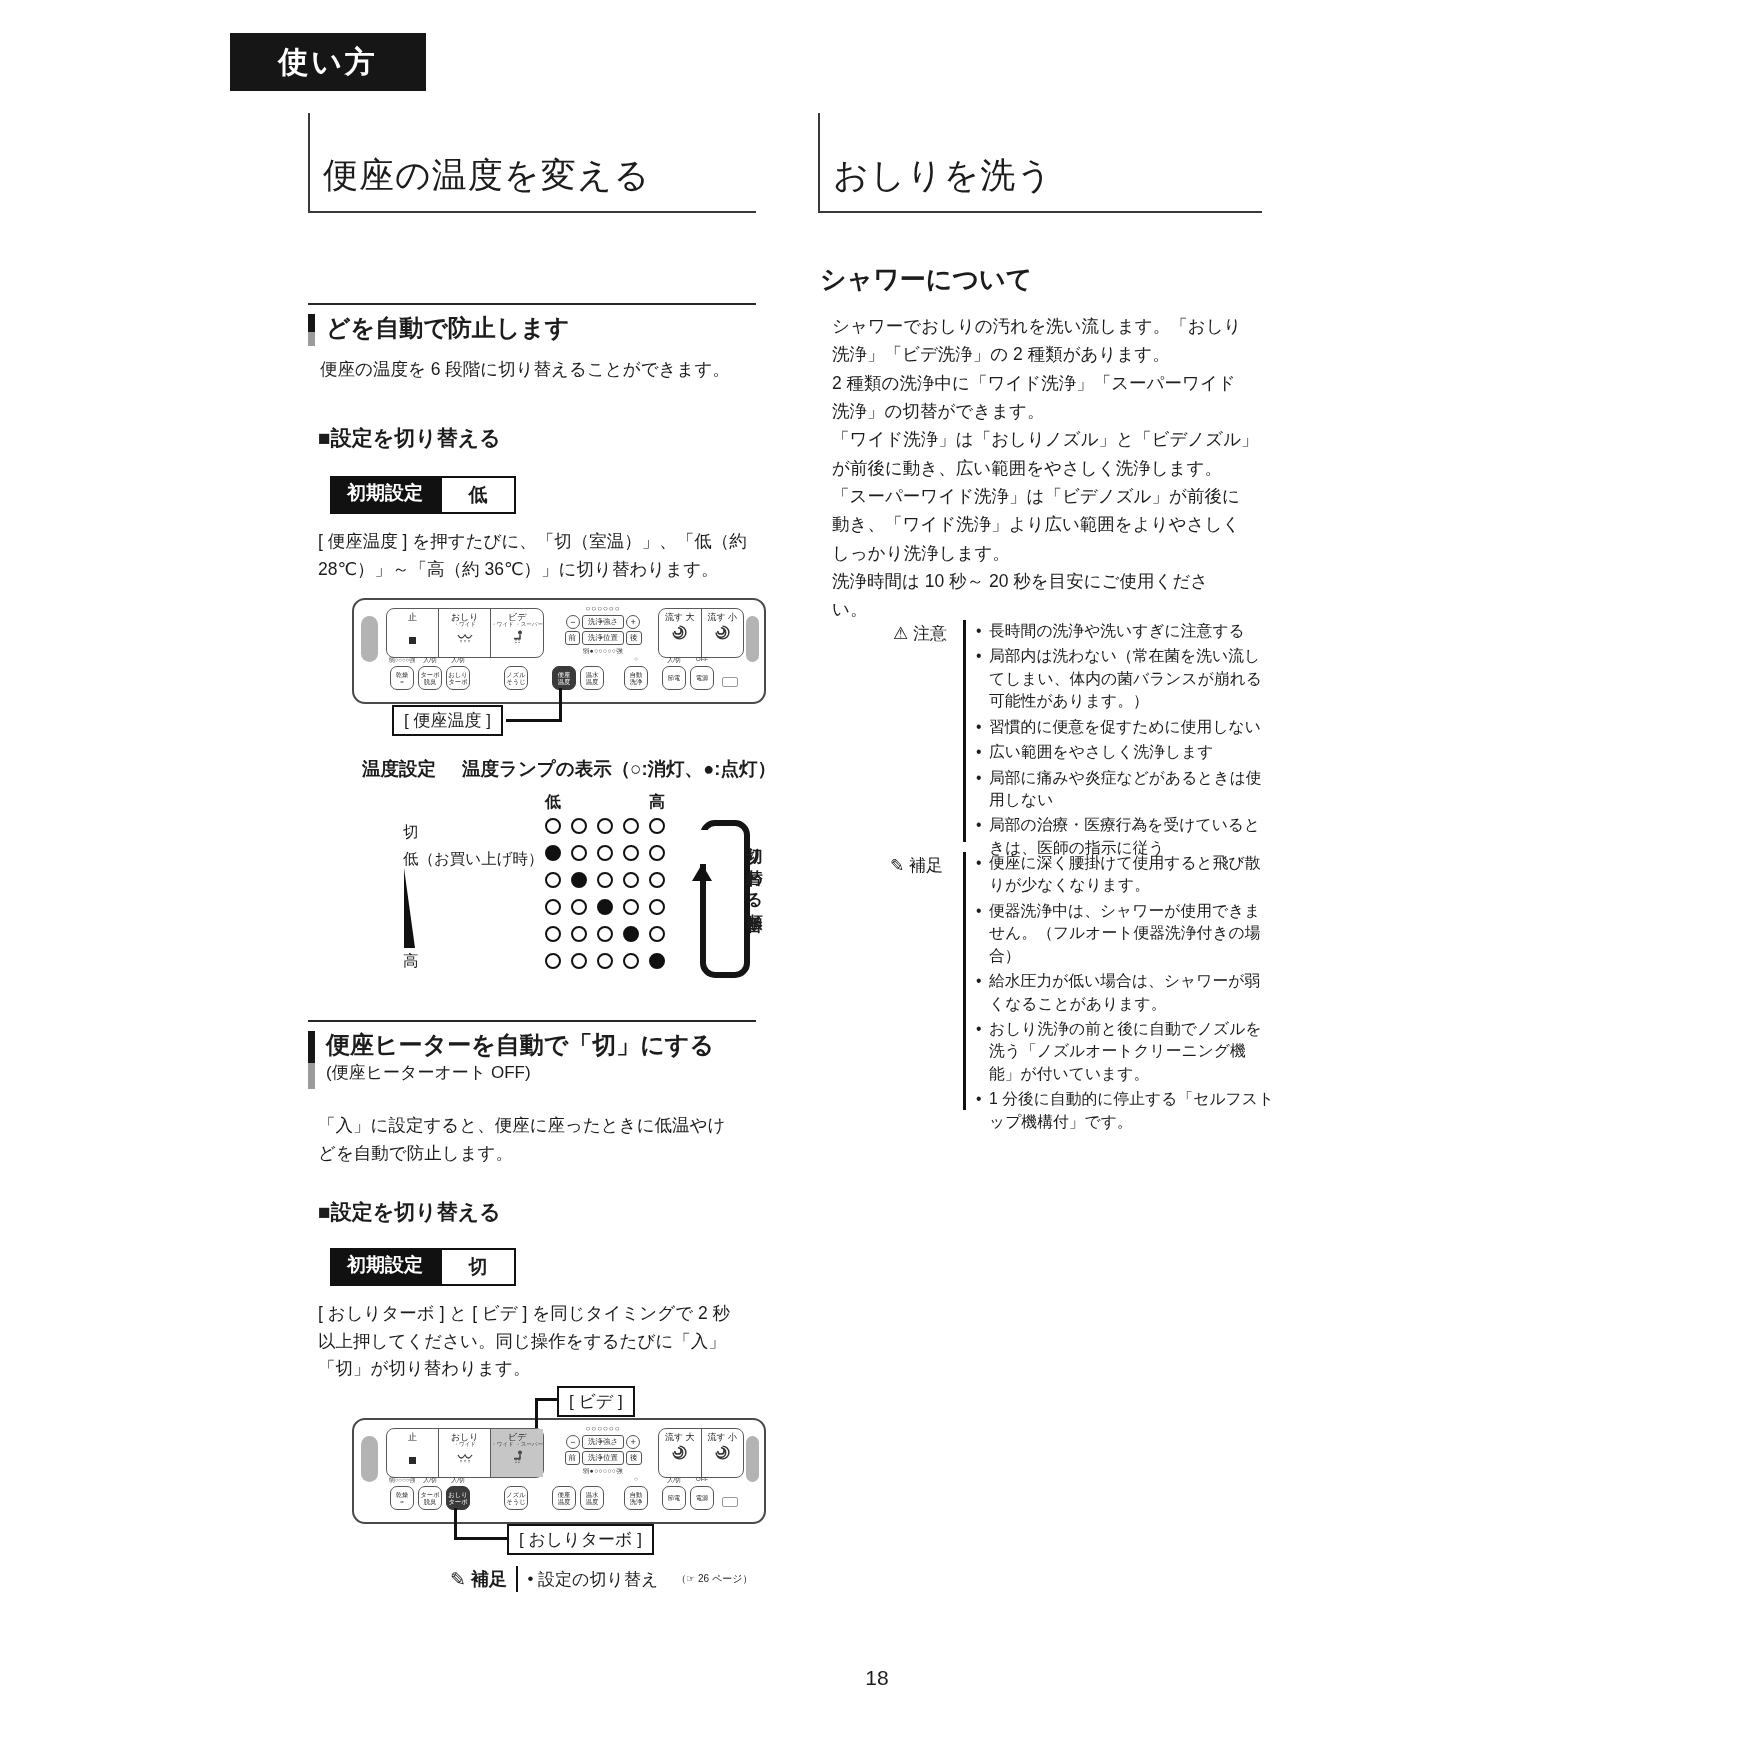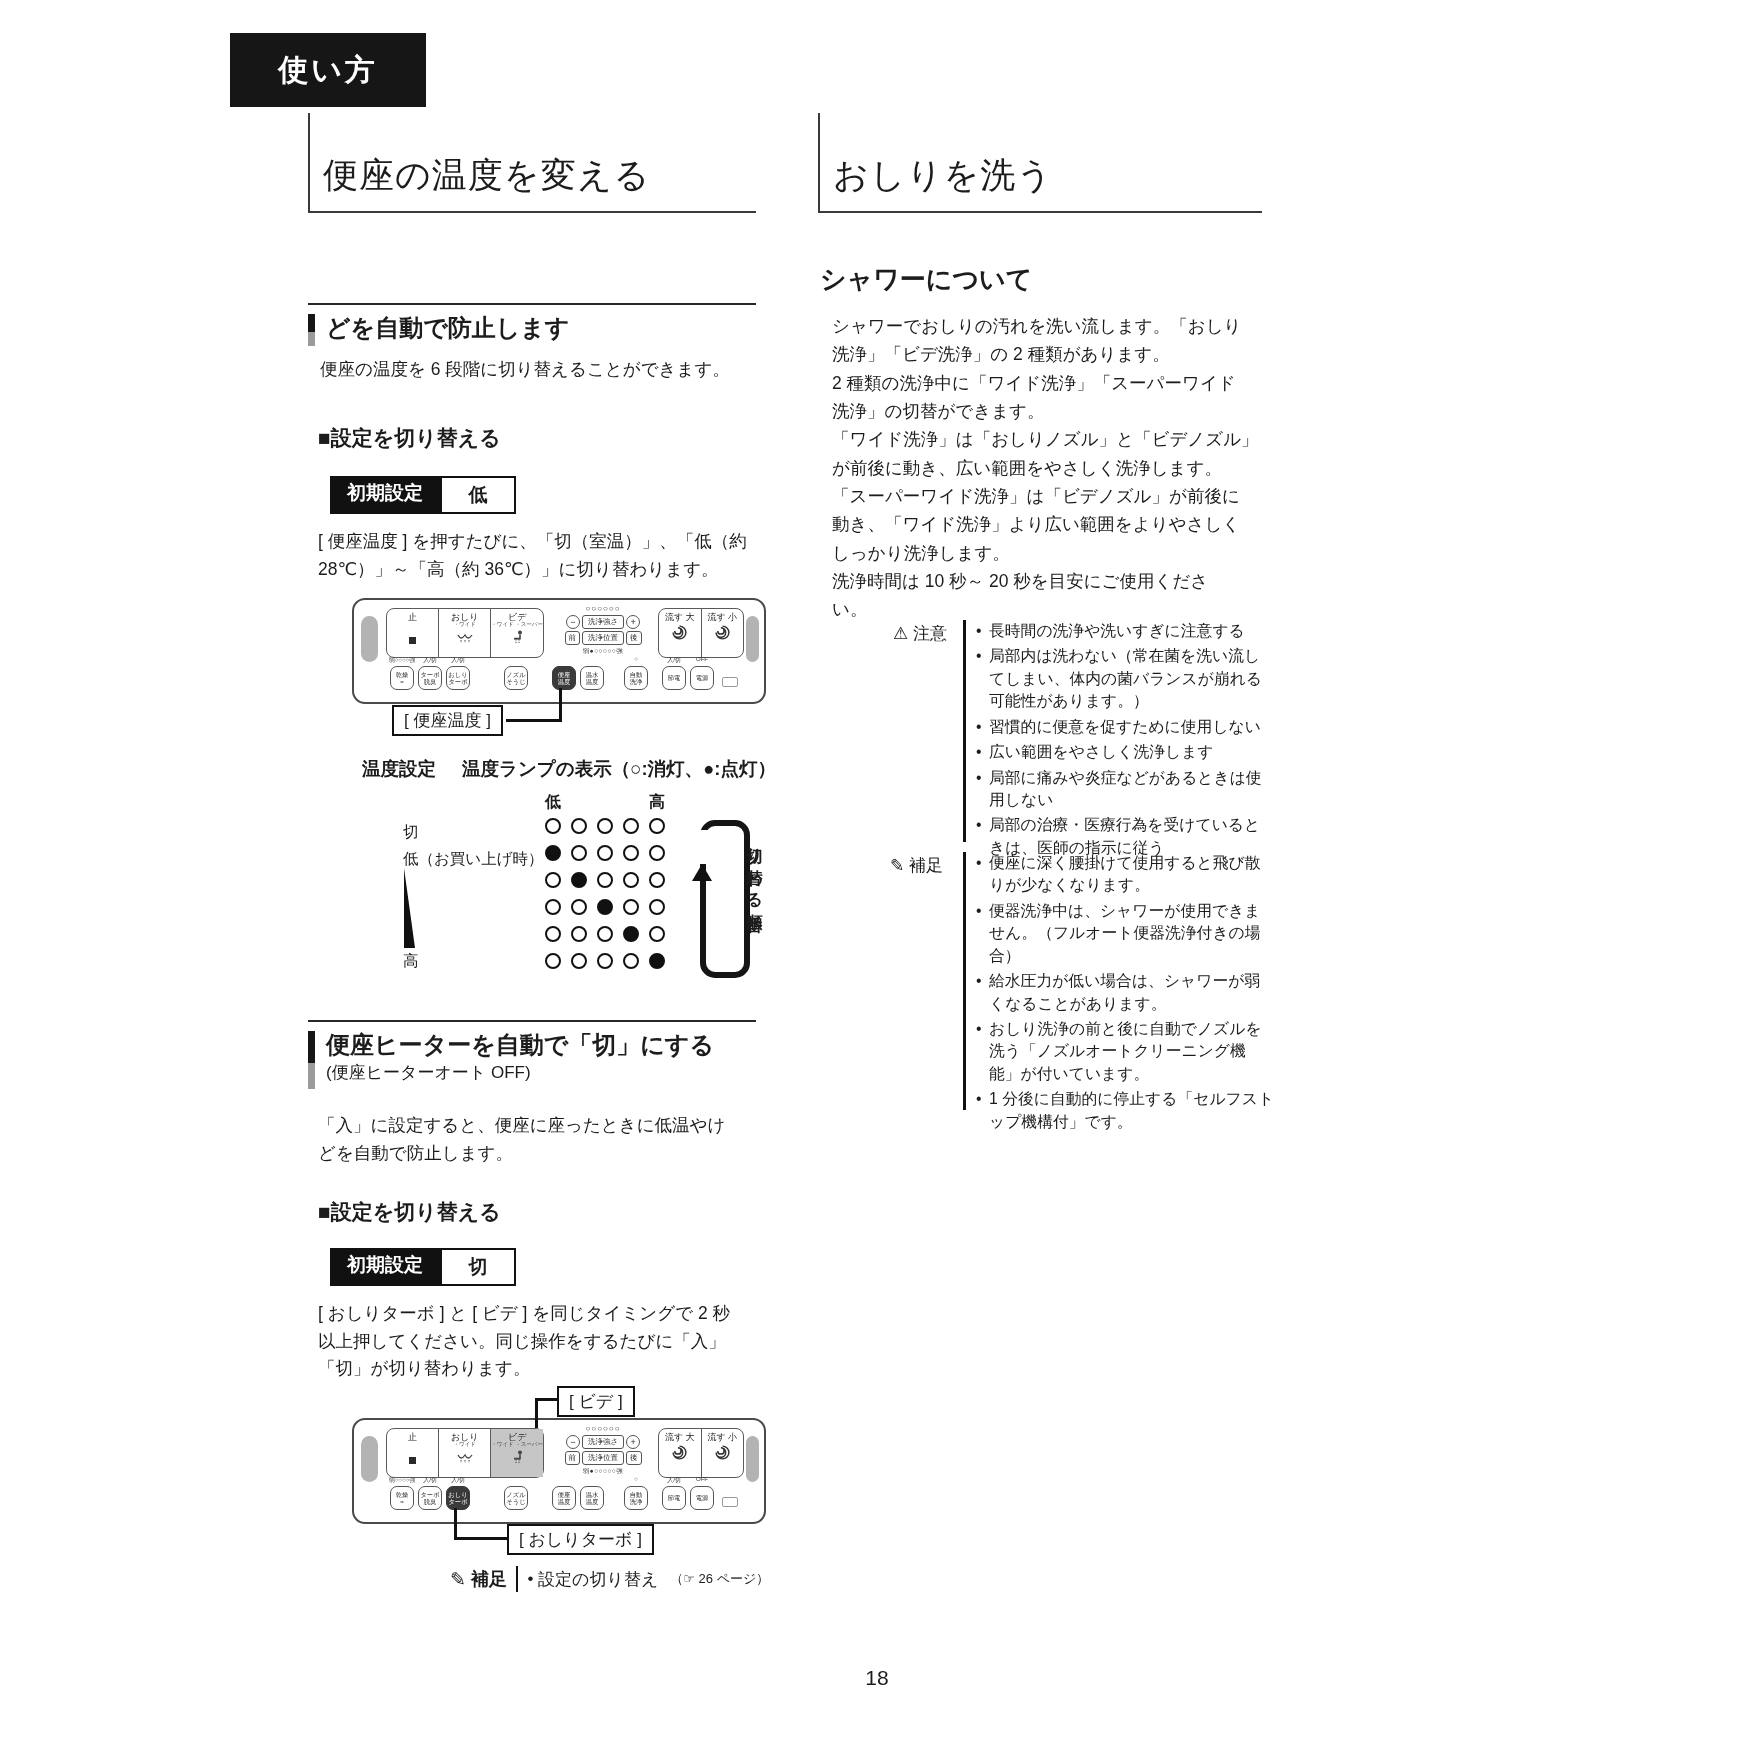--- a/index.html
+++ b/index.html
@@ -1,20 +1,20 @@
 <!DOCTYPE html>
 <html><head>
 <meta charset="utf-8">
 <style>
   html,body{margin:0;padding:0;background:#fff;}
   body{font-family:"Liberation Sans","DejaVu Sans",sans-serif;color:#1c1c1c;}
   .page{position:relative;width:1754px;height:1754px;background:#fff;overflow:hidden;}
   .abs{position:absolute;}
   
-  .tab{position:absolute;left:230px;top:33px;width:196px;height:74px;background:#161616;color:#fff;
+  .tab{position:absolute;left:230px;top:33px;width:196px;height:58px;background:#161616;color:#fff;
        display:flex;align-items:center;justify-content:center;font-size:30px;font-weight:bold;letter-spacing:3px;}
   
   .h1block{position:absolute;border-left:2px solid #3a3a3a;border-bottom:2px solid #3a3a3a;
            display:flex;align-items:flex-end;padding:0 0 12px 13px;box-sizing:border-box;font-size:35px;letter-spacing:1px;}
   
   .sec{position:absolute;border-top:2px solid #262626;padding-top:9px;}
   .sec .row{display:flex;}
   .secbar{width:7px;background:linear-gradient(#161616 0 55%,#9b9b9b 55% 100%);margin-right:11px;}
   .sect{font-weight:bold;font-size:24px;line-height:1.15;}
   .secsub{font-size:17px;font-weight:normal;margin-top:2px;}
@@ -64,21 +64,21 @@
   
   .blklabel{position:absolute;font-size:17px;white-space:nowrap;}
   .vline{position:absolute;width:2.5px;background:#111;}
   .blist{position:absolute;}
   .bullet-item{position:relative;padding-left:13px;font-size:15.8px;line-height:1.42;margin-bottom:3px;}
   .bl{position:absolute;left:0;}
   .footnote{position:absolute;display:flex;align-items:center;font-size:17px;}
   .fn-icn{font-size:19px;margin-right:5px;}
   .fn-lab{font-weight:bold;font-size:18px;}
   .fn-bar{width:2.5px;height:26px;background:#111;margin:0 9px;}
-  .fn-ref{font-size:13px;margin-left:12px;}
+  .fn-ref{font-size:10px;margin-left:18px;}
   .pagenum{position:absolute;left:0;right:0;top:1666px;text-align:center;font-size:21px;}
 </style>
 </head>
 <body>
 
 <div class="page">
 
   <div class="tab">
       <span>使い方</span>
     </div>

